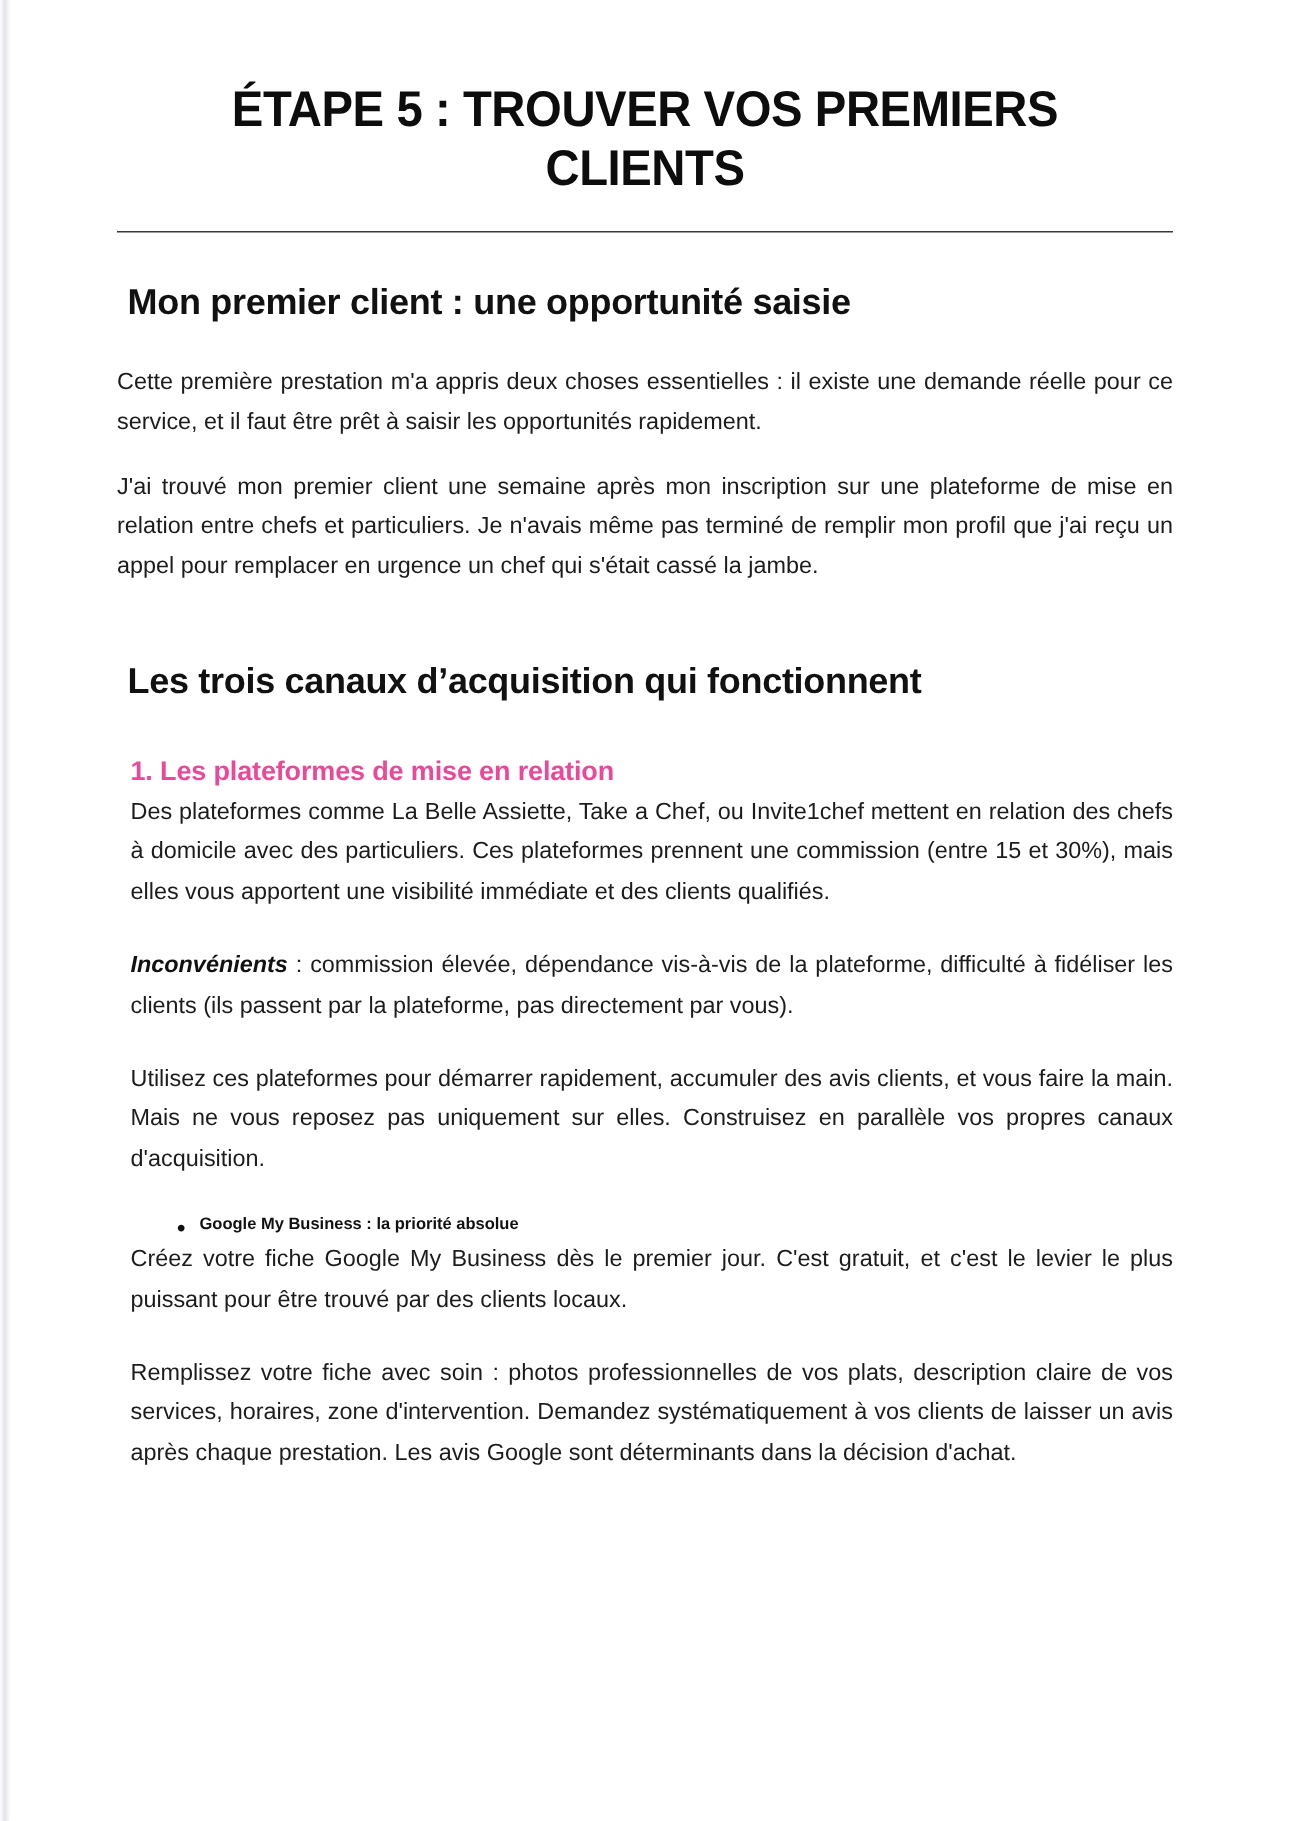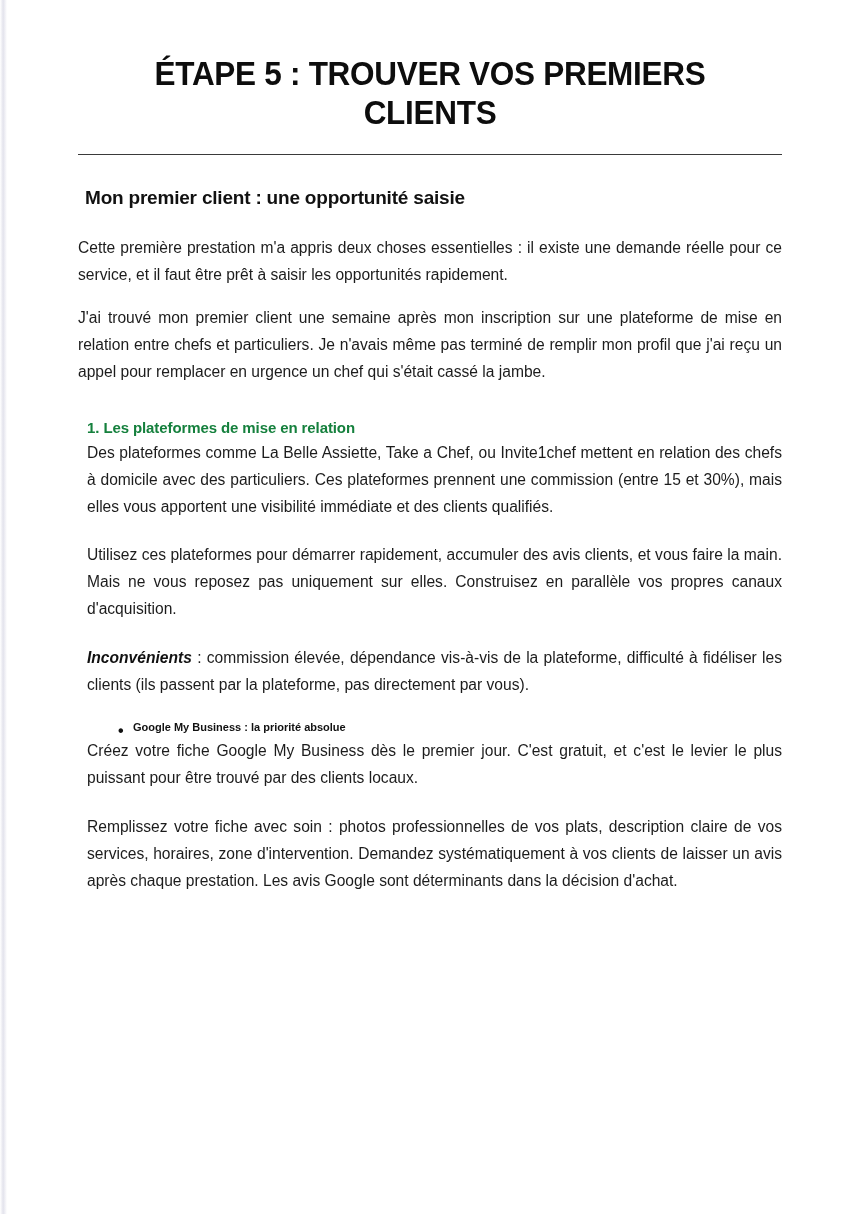--- a/index.html
+++ b/index.html
@@ -64,37 +64,37 @@
     height: 0;
     border: 0;
     border-top: 1.6px solid #3a3a3a;
     width: 704px;
   }
 
   
   h2.section-heading {
     margin: 0;
     padding-left: 7px;
-    font-size: 19px;
+    font-size: 24px;
     line-height: 1.3;
     font-weight: 700;
     color: #111111;
     letter-spacing: -0.2px;
   }
 
   h2.section-heading.first { padding-top: 31px; }
   h2.section-heading.second { padding-top: 47px; }
 
   h3.sub-heading {
     margin: 0;
     padding-left: 9px;
-    font-size: 15px;
+    font-size: 18px;
     line-height: 1.3;
     font-weight: 700;
-    color: #15803d;
+    color: #ec4899;
     letter-spacing: -0.1px;
   }
 
   h3.sub-heading.s1 { padding-top: 33px; }
   h3.sub-heading.s2 { padding-top: 28px; }
 
   
   p.body {
     margin: 0;
     font-size: 15.6px;
@@ -154,31 +154,32 @@
     <h1 class="doc-title">ÉTAPE 5 : TROUVER VOS PREMIERS CLIENTS</h1>
 
     <hr class="title-rule">
 
     <h2 class="section-heading first">Mon premier client : une opportunité saisie</h2>
 
     <p class="body gap-lg">Cette première prestation m'a appris deux choses essentielles : il existe une demande réelle pour ce service, et il faut être prêt à saisir les opportunités rapidement.</p>
 
     <p class="body after-title">J'ai trouvé mon premier client une semaine après mon inscription sur une plateforme de mise en relation entre chefs et particuliers. Je n'avais même pas terminé de remplir mon profil que j'ai reçu un appel pour remplacer en urgence un chef qui s'était cassé la jambe.</p>
 
+    <h2 class="section-heading second">Les trois canaux d’acquisition qui fonctionnent</h2>
 
     <h3 class="sub-heading s1">1. Les plateformes de mise en relation</h3>
 
     <p class="body tight indent">Des plateformes comme La Belle Assiette, Take a Chef, ou Invite1chef mettent en relation des chefs à domicile avec des particuliers. Ces plateformes prennent une commission (entre 15 et 30%), mais elles vous apportent une visibilité immédiate et des clients qualifiés.</p>
 
 
-    <p class="body gap-md indent">Utilisez ces plateformes pour démarrer rapidement, accumuler des avis clients, et vous faire la main. Mais ne vous reposez pas uniquement sur elles. Construisez en parallèle vos propres canaux d'acquisition.</p>
-
     <p class="body gap-md indent">
       <em class="lead">Inconvénients</em><span> : commission élevée, dépendance vis-à-vis de la plateforme, difficulté à fidéliser les clients (ils passent par la plateforme, pas directement par vous).</span>
     </p>
+
+    <p class="body gap-md indent">Utilisez ces plateformes pour démarrer rapidement, accumuler des avis clients, et vous faire la main. Mais ne vous reposez pas uniquement sur elles. Construisez en parallèle vos propres canaux d'acquisition.</p>
 
 
 
     <ul class="bullets">
       <li>Google My Business : la priorité absolue</li>
     </ul>
 
     <p class="body tight indent">Créez votre fiche Google My Business dès le premier jour. C'est gratuit, et c'est le levier le plus puissant pour être trouvé par des clients locaux.</p>
 
     <p class="body gap-md indent">Remplissez votre fiche avec soin : photos professionnelles de vos plats, description claire de vos services, horaires, zone d'intervention. Demandez systématiquement à vos clients de laisser un avis après chaque prestation. Les avis Google sont déterminants dans la décision d'achat.</p>

